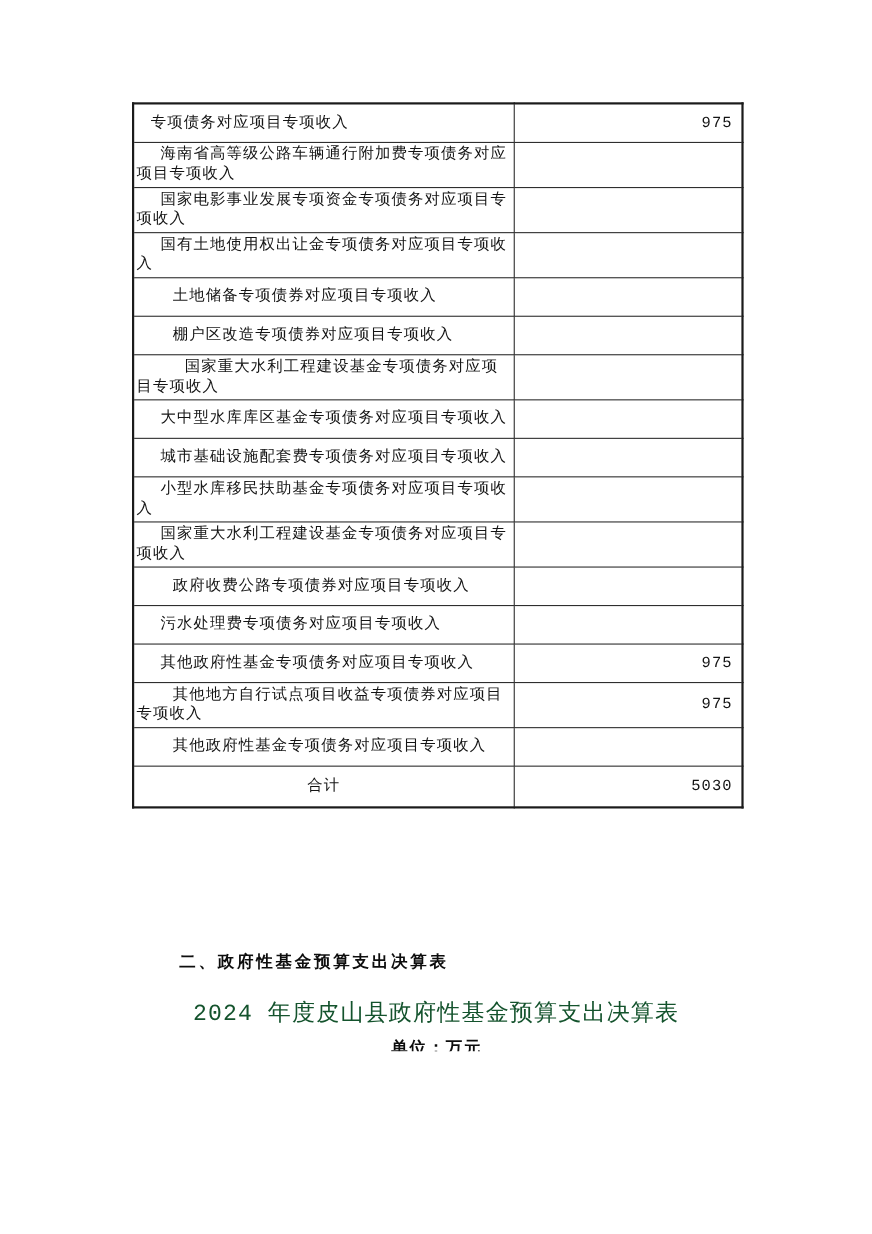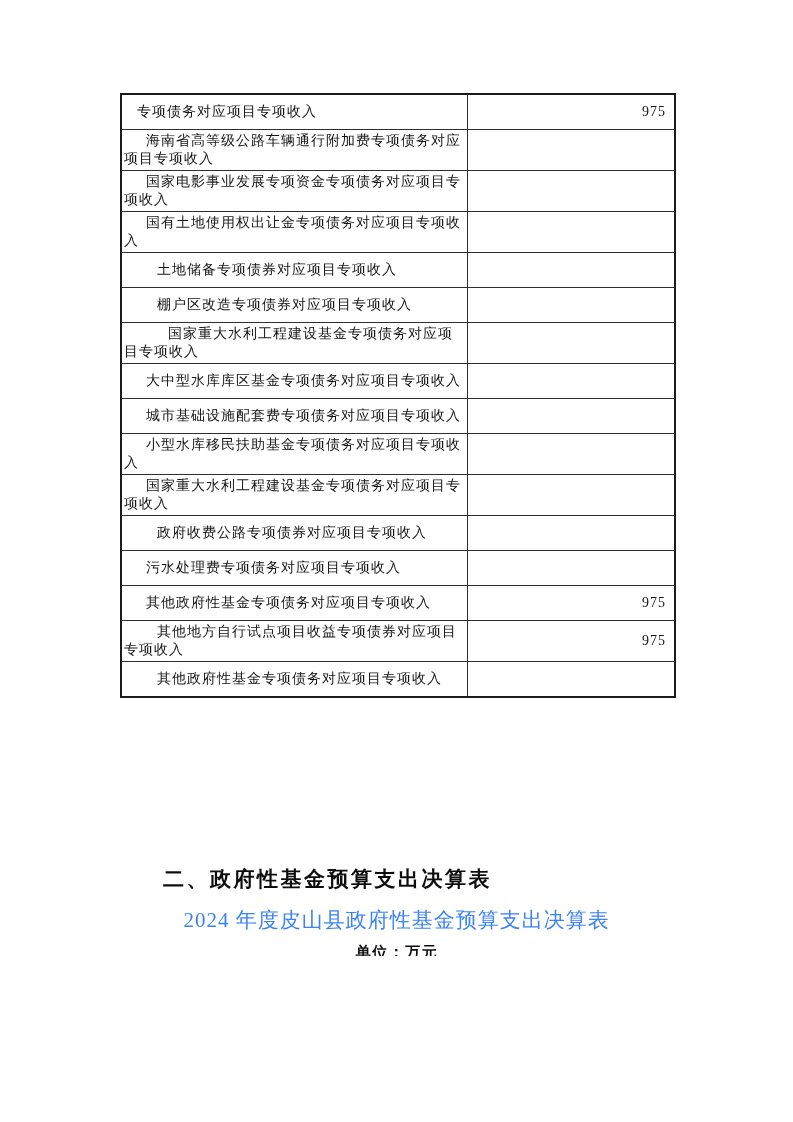--- a/index.html
+++ b/index.html
@@ -1,20 +1,20 @@
 <!DOCTYPE html>
 <html><head>
 <meta charset="utf-8">
 <style>
   html,body { margin:0; padding:0; background:#ffffff; }
   .page {
     position:relative;
     width:793px; height:956px;
     background:#ffffff;
-    font-family:Liberation Serif, serif;
+    font-family:Liberation Mono, monospace;
     color:#111;
     overflow:hidden;
   }
   table { border-collapse:collapse; table-layout:fixed; }
 
   
   .rev-table {
     position:absolute; left:120px; top:93px; width:554px;
     border:2px solid #1b1b1b;
   }
@@ -28,27 +28,27 @@
   .rev-table td.lvl1 { text-indent:13px; }
   .rev-table td.lvl2 { text-indent:22px; }
   .rev-table td.lvl3 { text-indent:33px; }
   .rev-table td.lvl4 { text-indent:44px; }
   .rev-table td.total-cell { text-align:center; text-indent:0; height:32px; }
   .rev-table td.value-cell { text-align:right; padding:2px 8px 2px 2px; }
 
   
   .section-heading {
     position:absolute; left:163px; top:865px;
-    font-size:21px; font-weight:bold; letter-spacing:2.5px;
+    font-size:15px; font-weight:bold; letter-spacing:2.5px;
     color:#0d0d0d; white-space:nowrap;
   }
   .table-title {
     position:absolute; left:0; top:906px; width:793px;
     text-align:center; font-size:21px; letter-spacing:1px;
-    color:#3b82f6; white-space:nowrap;
+    color:#14532d; white-space:nowrap;
   }
   .unit-label {
     position:absolute; left:120px; top:943px; width:554px;
     text-align:center; font-size:15px; font-weight:bold; letter-spacing:1.5px;
     color:#0d0d0d;
   }
 
   
   .exp-table {
     position:absolute; left:120px; top:967px; width:554px;
@@ -140,20 +140,24 @@
           <td class="value-cell">975</td>
         </tr>
         <tr>
           <td class="label-cell lvl3">其他地方自行试点项目收益专项债券对应项目专项收入</td>
           <td class="value-cell">975</td>
         </tr>
         <tr>
           <td class="label-cell lvl3">其他政府性基金专项债务对应项目专项收入</td>
           <td class="value-cell"></td>
         </tr>
+        <tr>
+          <td class="label-cell total-cell">合计</td>
+          <td class="value-cell">5030</td>
+        </tr>
       </tbody>
   </table>
 
   <div class="section-heading">二、政府性基金预算支出决算表</div>
 
   <div class="table-title">2024 年度皮山县政府性基金预算支出决算表</div>
 
   <div class="unit-label">单位：万元</div>
 
   <table class="exp-table">

